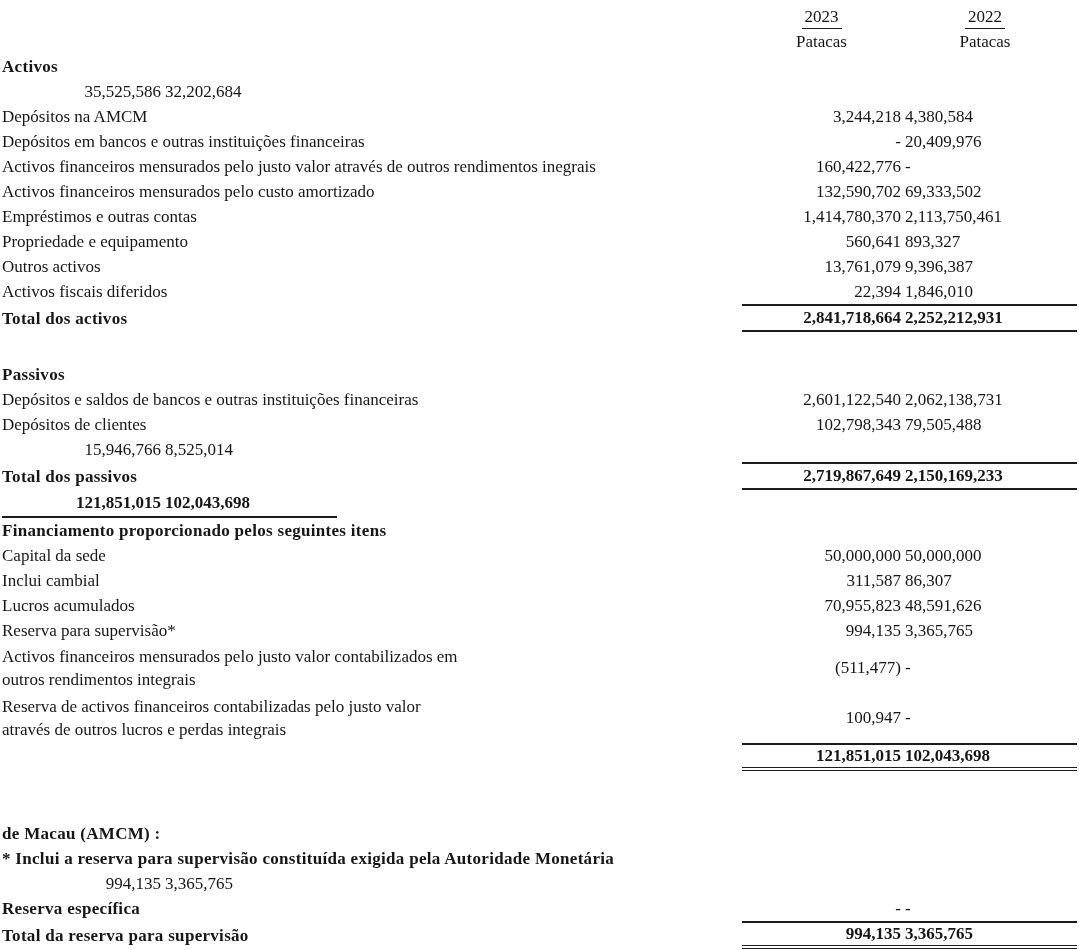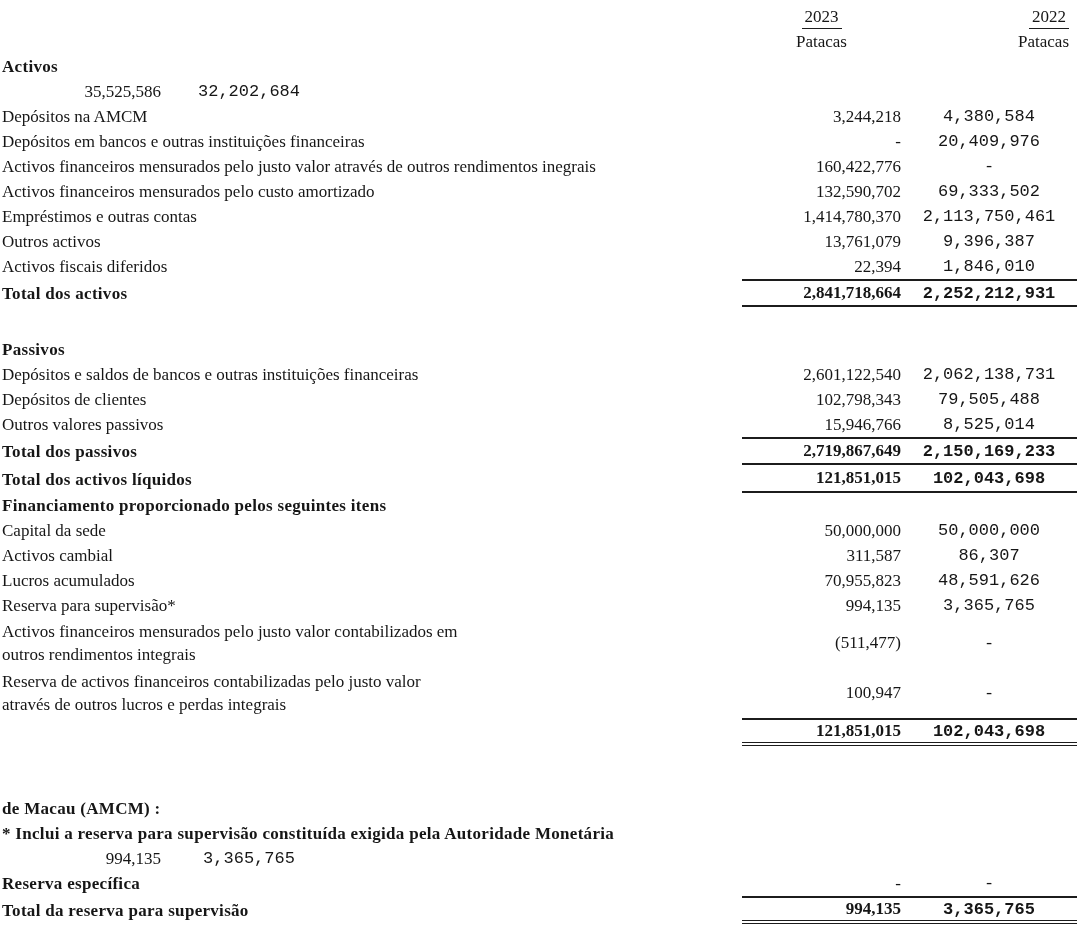--- a/index.html
+++ b/index.html
@@ -40,40 +40,39 @@
     align-items: center;
   }
   .v1 {
     width: 159px;
     text-align: right;
     padding-right: 4px;
     white-space: nowrap;
   }
   .v2 {
     width: 168px;
-    text-align: center;
+    text-align: left;
     padding-right: 4px;
     white-space: nowrap;
-    font-family: Liberation Mono, monospace;
   }
   .nums.bt { border-top: 2px solid #1c1c1c; }
   .nums.bb-single { border-bottom: 2px solid #1c1c1c; }
   .nums.bb-double { border-bottom: 4px double #1c1c1c; }
   .boldnum .v1, .boldnum .v2 { font-weight: bold; }
   
   .hdr-cell { text-align: center; }
   .hdr-year-row { min-height: 24px; align-items: flex-end; }
   .hdr-unit-row { min-height: 24px; align-items: flex-start; }
   .year-underline {
     display: inline-block;
     border-bottom: 1.5px solid #1c1c1c;
     padding: 0 3px 1px 3px;
   }
   .hdr-cell.c1 { width: 159px; }
-  .hdr-cell.c2 { width: 168px; text-align: right; }
+  .hdr-cell.c2 { width: 168px; }
   .spacer { width: 100%; }
 </style>
 </head>
 <body>
 
 <div class="sheet">
 
   <div class="row hdr-year-row">
     <div class="label"></div>
     <div class="nums">
@@ -129,20 +128,27 @@
         </div>
       </div>
       <div class="row">
         <div class="label">Empréstimos e outras contas</div>
         <div class="nums">
           <div class="v1">1,414,780,370</div>
           <div class="v2">2,113,750,461</div>
         </div>
       </div>
       <div class="row">
+        <div class="label">Propriedade e equipamento</div>
+        <div class="nums">
+          <div class="v1">560,641</div>
+          <div class="v2">893,327</div>
+        </div>
+      </div>
+      <div class="row">
         <div class="label">Outros activos</div>
         <div class="nums">
           <div class="v1">13,761,079</div>
           <div class="v2">9,396,387</div>
         </div>
       </div>
       <div class="row">
         <div class="label">Activos fiscais diferidos</div>
         <div class="nums">
           <div class="v1">22,394</div>
@@ -168,52 +174,50 @@
         </div>
       </div>
       <div class="row">
         <div class="label">Depósitos de clientes</div>
         <div class="nums">
           <div class="v1">102,798,343</div>
           <div class="v2">79,505,488</div>
         </div>
       </div>
       <div class="row">
-        <div class="label">Outros valores passivos</div>
         <div class="nums">
           <div class="v1">15,946,766</div>
           <div class="v2">8,525,014</div>
         </div>
       </div>
       <div class="row total-row">
         <div class="label bold">Total dos passivos</div>
         <div class="nums bt bb-single boldnum">
           <div class="v1">2,719,867,649</div>
           <div class="v2">2,150,169,233</div>
         </div>
       </div>
       <div class="row total-row">
-        <div class="label bold">Total dos activos líquidos</div>
         <div class="nums bb-single boldnum">
           <div class="v1">121,851,015</div>
           <div class="v2">102,043,698</div>
         </div>
       </div>
       <div class="row">
         <div class="label bold">Financiamento proporcionado pelos seguintes itens</div>
       </div>
       <div class="row">
         <div class="label">Capital da sede</div>
         <div class="nums">
           <div class="v1">50,000,000</div>
           <div class="v2">50,000,000</div>
         </div>
       </div>
       <div class="row">
-        <div class="label">Activos cambial</div>
+        <div class="label">Inclui cambial</div>
         <div class="nums">
           <div class="v1">311,587</div>
           <div class="v2">86,307</div>
         </div>
       </div>
       <div class="row">
         <div class="label">Lucros acumulados</div>
         <div class="nums">
           <div class="v1">70,955,823</div>
           <div class="v2">48,591,626</div>

